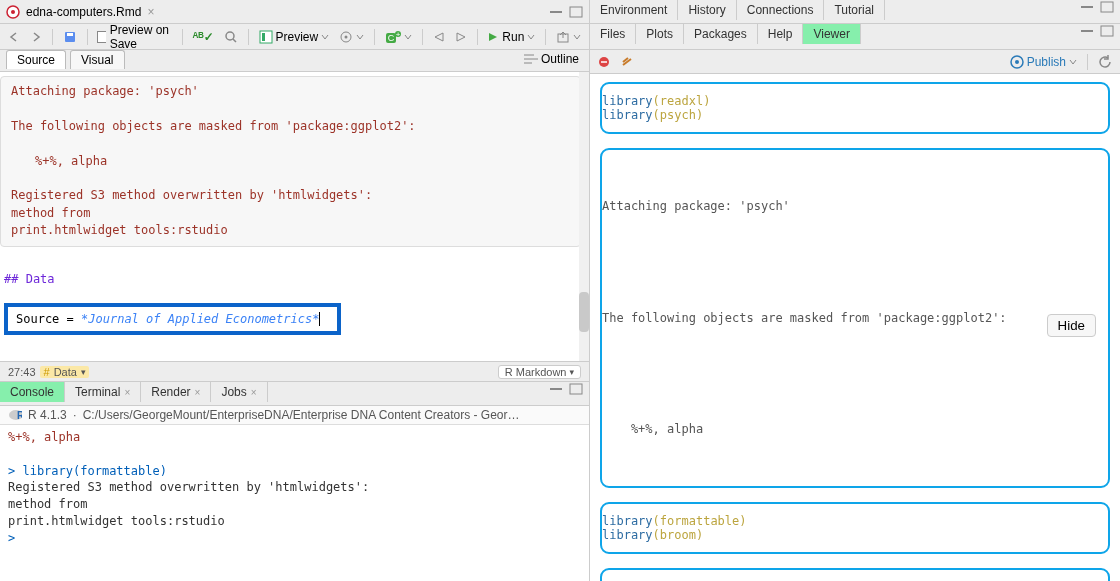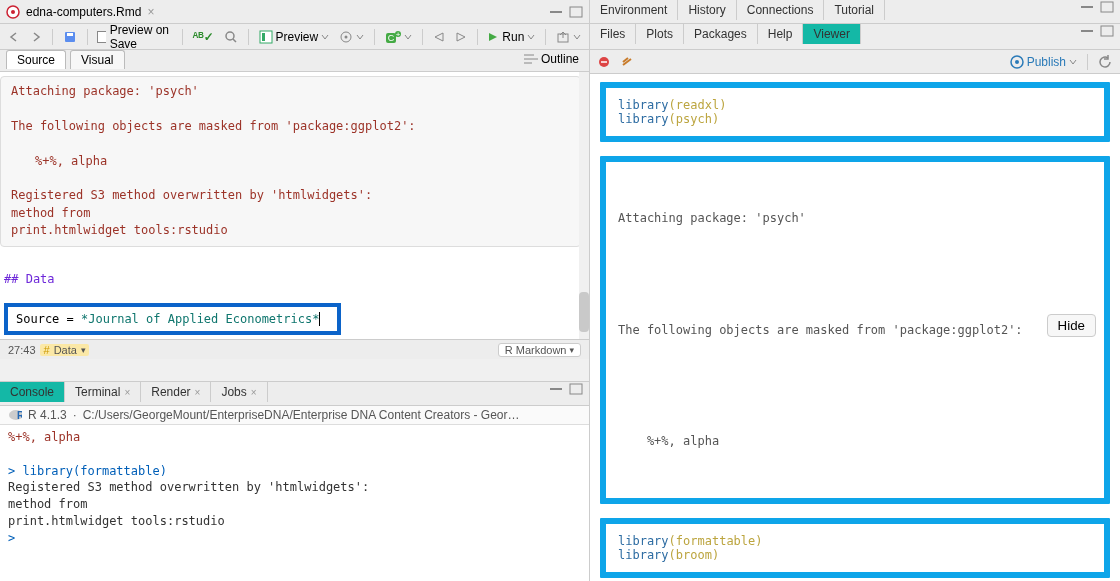--- a/index.html
+++ b/index.html
@@ -12,21 +12,21 @@
     overflow: hidden;
     display: flex;
   }
   .mono { font-family: "Lucida Console", Monaco, monospace; font-size: 12px; }
   .pane-left { width: 590px; display: flex; flex-direction: column; border-right: 1px solid #ccc; }
   .pane-right { flex: 1; display: flex; flex-direction: column; }
 
   
   .tabbar { background: #ededed; border-bottom: 1px solid #ccc; display: flex; align-items: flex-start; height: 24px; position: relative; }
   .tab { padding: 3px 10px; border-right: 1px solid #ccc; background: #ededed; color: #333; cursor: pointer; display: flex; align-items: center; gap: 4px; }
-  .tab.active { background: #14b8a6; }
+  .tab.active { background: #86efac; }
   .tab .close { color: #999; font-size: 10px; }
   .toolbar { background: #ededed; border-bottom: 1px solid #ccc; display: flex; align-items: center; height: 26px; padding: 0 4px; gap: 2px; }
   .toolbar .sep { width: 1px; height: 16px; background: #ccc; margin: 0 4px; }
   .tool-btn { padding: 2px 4px; border-radius: 3px; cursor: pointer; display: flex; align-items: center; gap: 3px; }
   .icon { width: 14px; height: 14px; display: inline-flex; align-items: center; justify-content: center; }
   .spacer { flex: 1; }
 
   
   .filebar { background: #ededed; border-bottom: 1px solid #ccc; display:flex; align-items:center; height: 24px; padding: 0 6px; gap: 6px;}
   .source-tabs { display: flex; align-items:flex-start; background:#ededed; border-bottom:1px solid #ccc; height: 22px; padding-left:6px; }
@@ -34,42 +34,42 @@
   .source-tabs .stab.active { background:#fff; }
   .editor-body { flex: 1; display: flex; overflow: hidden; background: #fff; }
   .gutter { width: 40px; background: #f7f7f7; color: #aaa; text-align: right; padding: 4px 6px 4px 0; user-select: none; }
   .gutter div { height: 16px; line-height: 16px; }
   .code-area { flex: 1; position: relative; }
   .msg-box { background: #f7f7f7; border:1px solid #ddd; border-radius:4px; margin: 4px 8px 8px 0; padding: 6px 10px; color:#9c3328; line-height: 1.45;}
   .msg-box .alpha { padding-left: 24px; }
   .code-line { height: 16px; line-height:16px; padding-left: 2px; }
   .hl-blue { color: #6d28d9; }
   .highlight-box { border: 4px solid #0b63c9; display:inline-block; padding: 4px 8px; background:#fff; }
-  .highlight-box .ital { color:#0f766e;  text-align: right;}
+  .highlight-box .ital { color:#3b82f6; font-style: italic; text-align: right;}
   .scrollbar-v { position:absolute; right:0; top:0; bottom:0; width:10px; background:#f0f0f0;}
   .scrollbar-v .thumb { background:#c9c9c9; width:100%; height:40px; margin-top:220px; border-radius:4px;}
 
   .status-strip { background:#ededed; border-top:1px solid #ccc; height:20px; display:flex; align-items:center; padding:0 8px; font-size:11px; color:#555;}
   .status-strip .pill { background:#fbe8a6; border-radius:2px; padding:0 4px; margin: 0 4px; display:inline-flex; align-items:center; gap:4px;}
   .status-strip .dd { border:1px solid #ccc; border-radius:3px; padding:0 6px; background:#fff; display:flex; align-items:center; gap:3px;}
 
   
-  .console-area { height: 200px; display:flex; flex-direction:column; border-top:1px solid #ccc;margin-top:22px;}
+  .console-area { height: 200px; display:flex; flex-direction:column; border-top:1px solid #ccc;}
   .console-body { flex:1; background:#fff; overflow:auto; padding:4px 8px;}
   .con-line { line-height:1.4; }
   .con-blue { color:#005fb8; }
   .con-dark { color:#333; }
   .con-red { color:#9c3328;}
   .console-info { display:flex; align-items:center; gap:6px; padding:2px 8px; border-bottom:1px solid #ddd; background:#fafafa; color:#555;}
 
   
   .right-top { height: 24px; }
   .right-sub { height: 26px; }
   .viewer-body { flex:1; background:#fff; overflow:auto; padding: 8px 10px; position:relative;}
-  .v-box { border:6px solid #0ea5e9; border-radius:1px; padding:10px 12px; margin-bottom:14px; background:#fff;}
+  .v-box { border:2px solid #0ea5e9; border-radius:9px; padding:10px 0; margin-bottom:14px; background:#fff;}
   .v-code { color:#2d6ca2; }
   .v-paren { color:#bca53f; }
   .v-plain { color:#555; }
   .hide-btn { position:absolute; right:24px; top:240px; border:1px solid #ccc; background:#f7f7f7; padding:3px 10px; border-radius:4px; cursor:pointer;}
 
   .mini-icons { display:flex; gap:6px; margin-left:auto; align-items:center;}
   svg { display:block; }
 </style>
 </head>
 <body>

